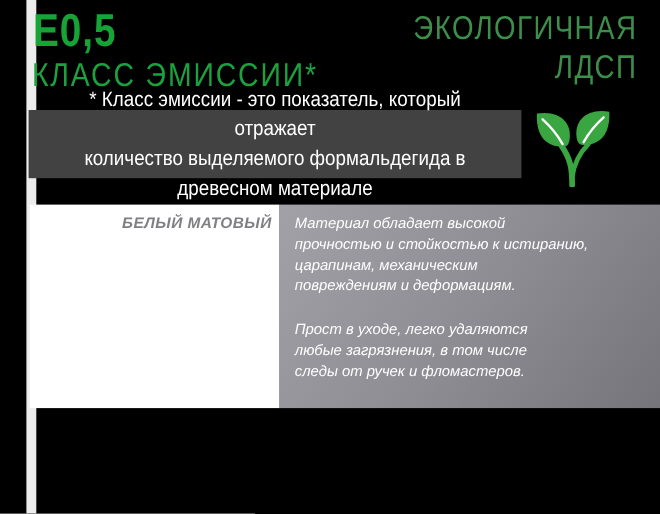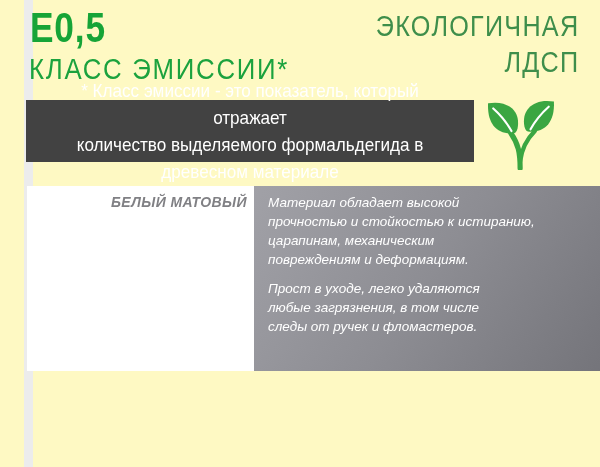--- a/index.html
+++ b/index.html
@@ -1,21 +1,21 @@
 <!DOCTYPE html>
 <html><head>
 <meta charset="utf-8">
 <style>
   * { margin: 0; padding: 0; box-sizing: border-box; }
   html, body { background: #cfcfcf; }
   .screen {
     position: relative;
     width: 600px;
     height: 467px;
-    background: #fef9c3;
+    background: #000000;
     overflow: hidden;
     font-family: "Liberation Sans", sans-serif;
   }
   
   .left-strip {
     position: absolute; left: 24px; top: 0; width: 9px; height: 467px;
     background: #ececec;
   }
   .emission-value {
     position: absolute; left: 30px; top: 4px;
@@ -76,21 +76,21 @@
     white-space: nowrap;
   }
   .description-panel {
     flex: 1; height: 100%;
     background: linear-gradient(125deg, #a1a1a7 0%, #8d8d93 50%, #74747a 100%);
     color: #ffffff;
     padding: 7px 14px;
     font-size: 13.5px; line-height: 19px;
   }
   .description-panel p { white-space: pre-line; }
-  .description-panel p + p { margin-top: 10px; }
+  .description-panel p + p { margin-top: 21px; }
 </style>
 </head>
 <body>
 
 <div class="screen">
 
   <div class="left-strip"></div>
 
   <div class="emission-value">E0,5</div>
 

